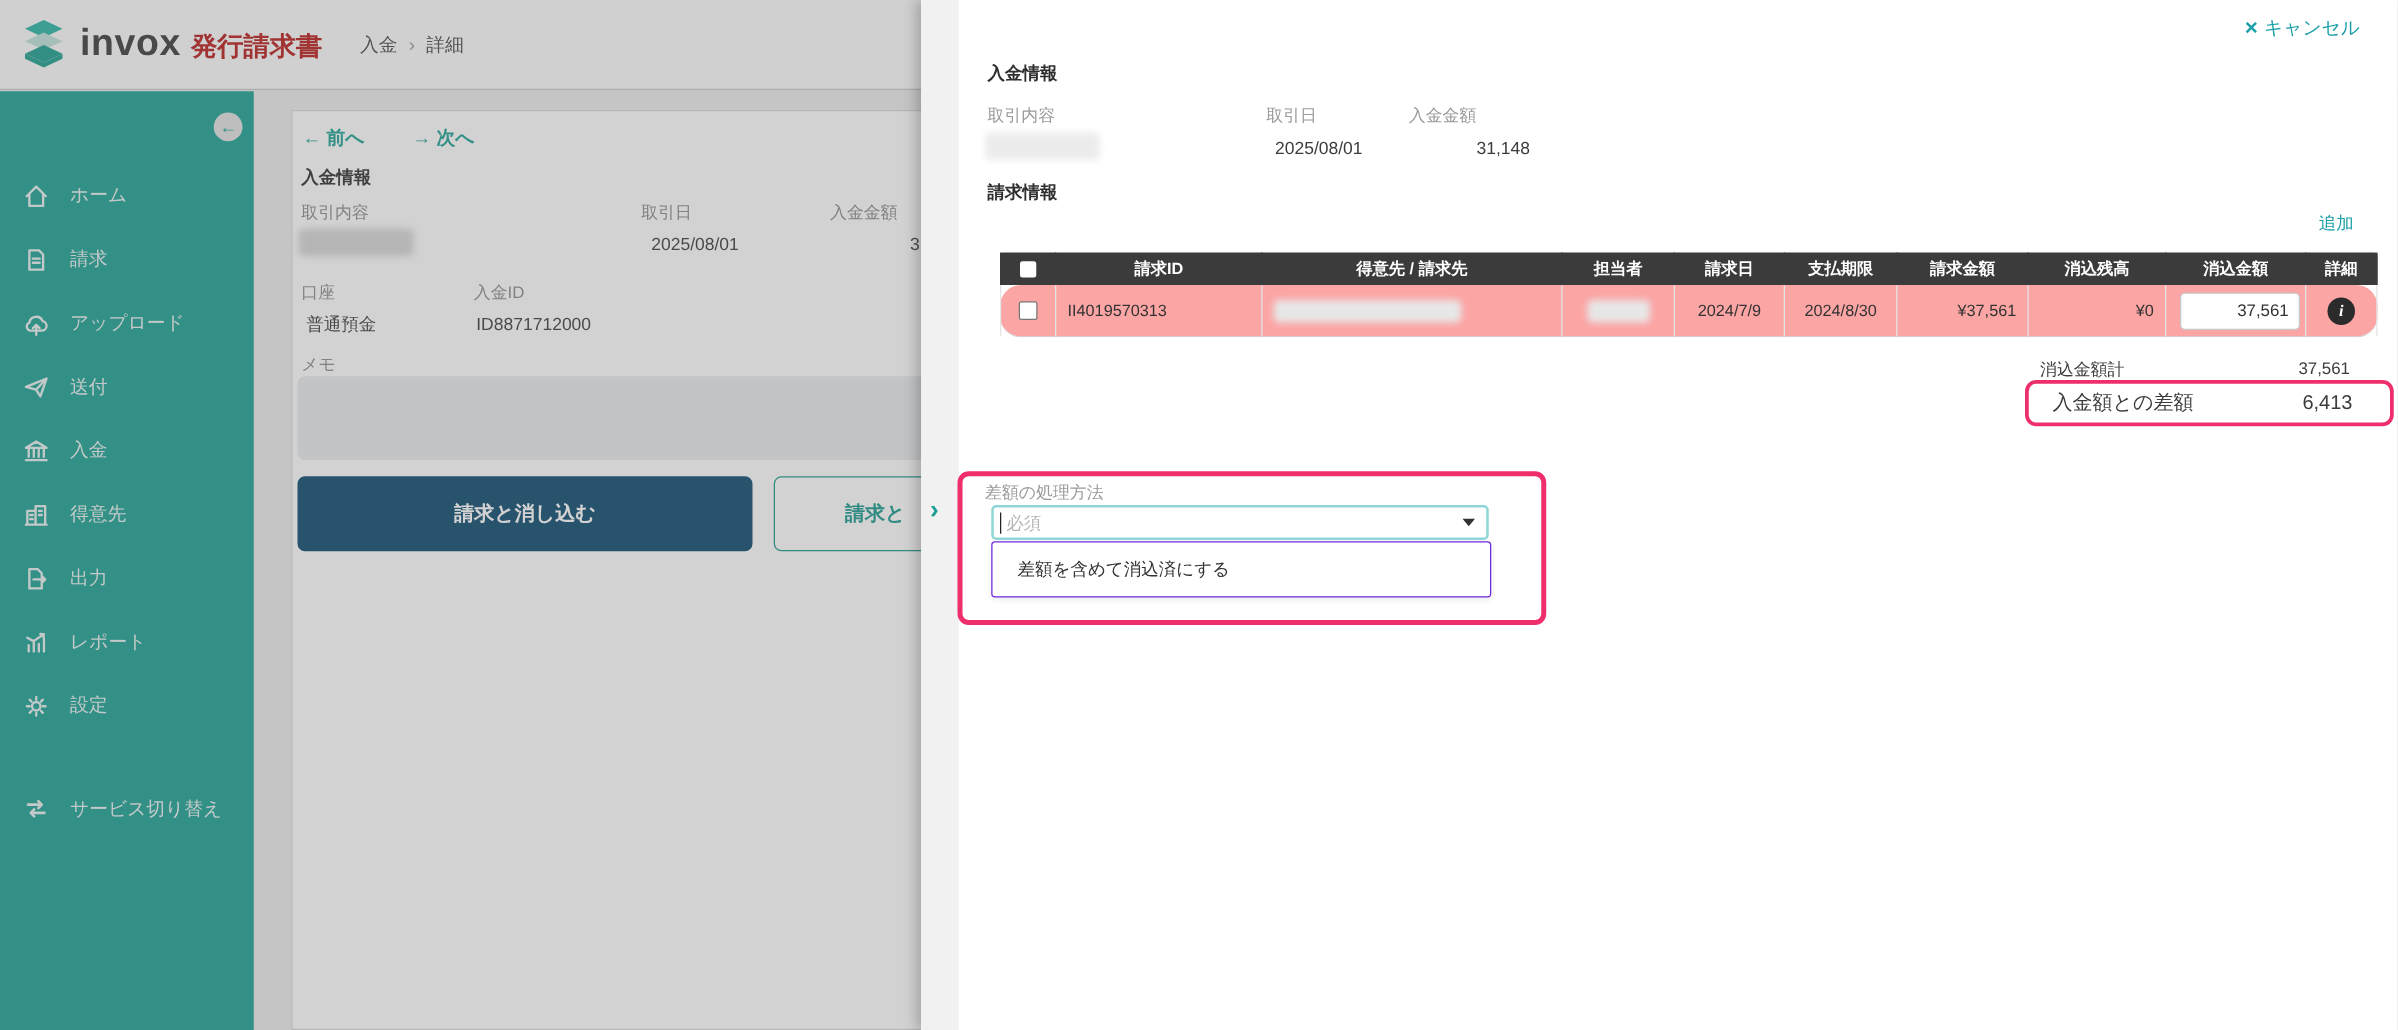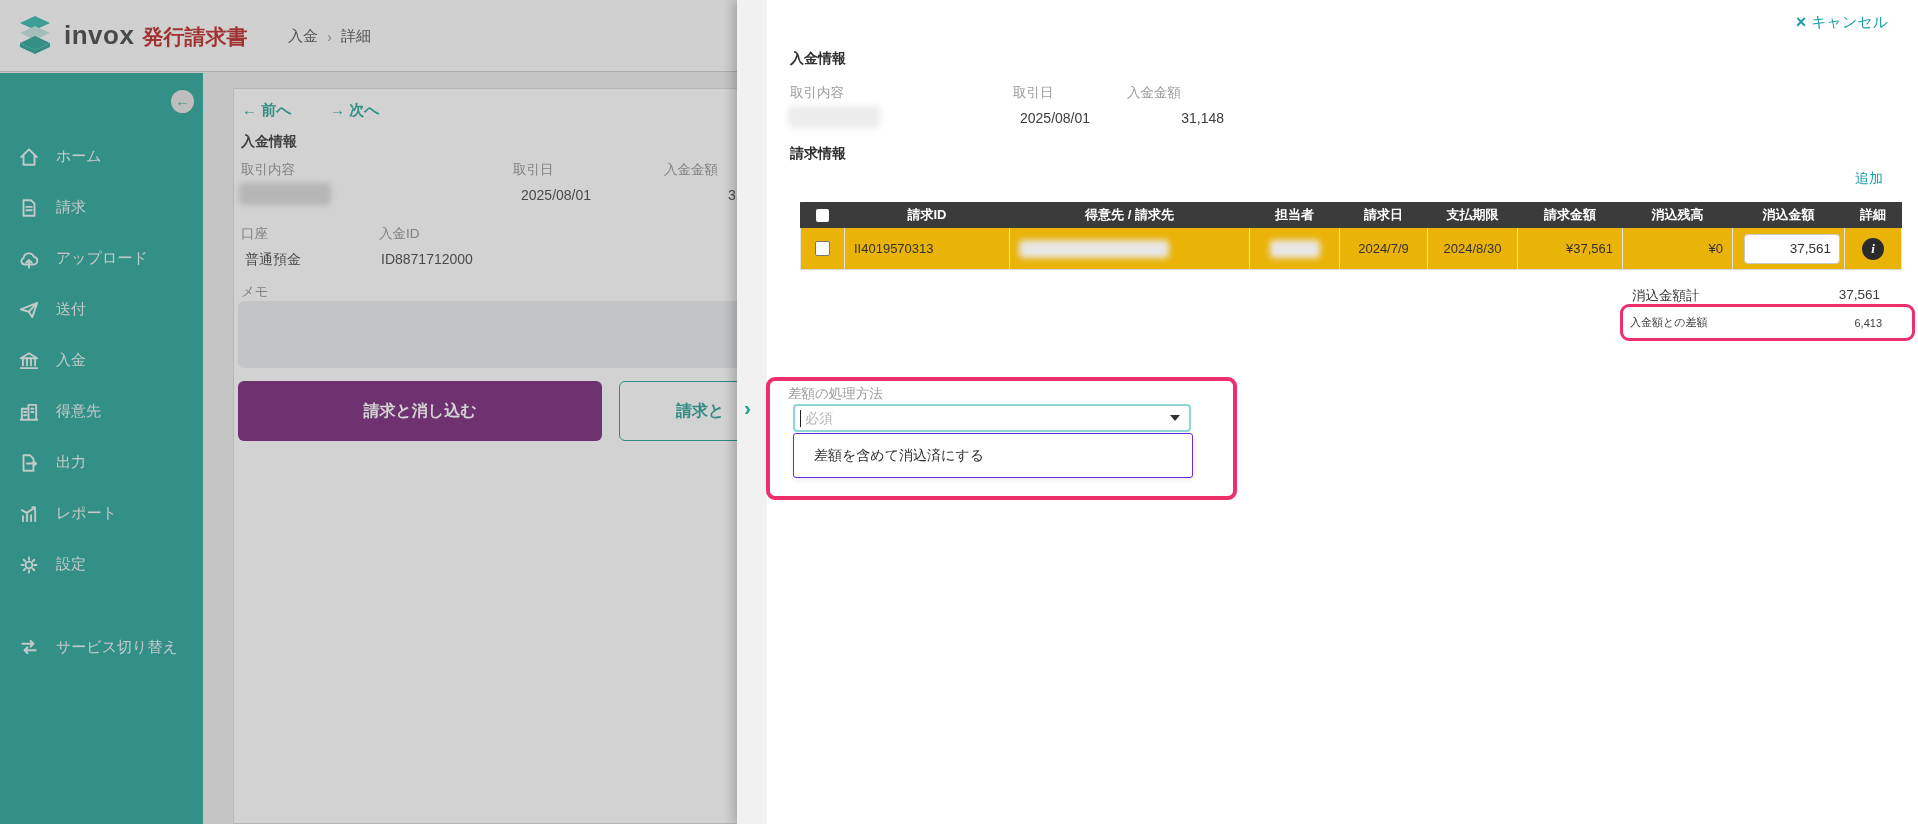--- a/index.html
+++ b/index.html
@@ -7,21 +7,21 @@
     --ok-teal:#76cbca; --thead-bg:#3b3b3b;
   }
   *{margin:0;padding:0;box-sizing:border-box;}
   html,body{width:1918px;height:824px;}
   body{font-family:"Liberation Sans","DejaVu Sans",sans-serif;font-size:14px;color:#333;background:#ececec;overflow:hidden;}
   .app{position:relative;width:1918px;height:824px;background:#ececec;}
 
   
   .topbar{position:absolute;left:0;top:0;width:1918px;height:72px;background:#fdfdfd;border-bottom:1px solid #c9c9c9;}
   .logo{position:absolute;left:14px;top:13px;display:flex;align-items:center;}
-  .logo-text{font-size:26px;font-weight:bold;color:#3b3b3b;letter-spacing:.5px;margin-left:8px;}
+  .logo-text{font-size:30px;font-weight:bold;color:#3b3b3b;letter-spacing:.5px;margin-left:8px;}
   .logo-suffix{font-size:21px;font-weight:bold;color:#b91c1c;margin-left:8px;margin-top:4px;}
   .breadcrumb{position:absolute;left:288px;top:27px;font-size:15px;color:#4a4a4a;display:flex;gap:9px;align-items:center;}
   .breadcrumb .sep{color:#999;font-size:15px;}
 
   
   .sidebar{position:absolute;left:0;top:73px;width:203px;height:751px;background:var(--brand-teal);}
   .collapse-btn{position:absolute;left:171px;top:17px;width:23px;height:23px;border-radius:50%;background:#e3e3e3;color:var(--brand-teal);font-weight:bold;font-size:14px;line-height:22px;text-align:center;cursor:pointer;}
   .nav{position:absolute;left:0;top:58px;width:203px;}
   .nav-item{height:51px;display:flex;align-items:center;padding-left:18px;color:#e9f3f1;font-size:15px;cursor:pointer;}
   .nav-item .ic{width:22px;height:22px;margin-right:16px;flex:0 0 22px;}
@@ -30,42 +30,42 @@
   .svc svg{stroke:#e9f3f1;fill:none;stroke-width:1.9;stroke-linecap:round;stroke-linejoin:round;width:22px;height:22px;margin-right:16px;}
 
   
   .main-card{position:absolute;left:233px;top:88px;width:680px;height:736px;background:#ffffff;border:1px solid #d9d9d9;}
   .navlink{position:absolute;top:12px;font-size:15px;color:var(--brand-teal);cursor:pointer;font-weight:bold;}
   .m-label{position:absolute;font-size:13.5px;color:#8c8c8c;}
   .m-value{position:absolute;font-size:14px;color:#3c3c3c;}
   .m-title{position:absolute;font-size:14px;font-weight:bold;color:#2f2f2f;}
   .blob{position:absolute;background:#dcdcdc;border-radius:4px;filter:blur(3px);}
   .memo-box{position:absolute;left:4px;top:212px;width:668px;height:67px;background:#e9ebed;border:none;border-radius:6px;resize:none;}
-  .btn-primary{position:absolute;left:4px;top:292px;width:364px;height:60px;background:#701a75;border:none;border-radius:6px;color:#fff;font-weight:bold;font-size:16px;cursor:pointer;font-family:inherit;}
+  .btn-primary{position:absolute;left:4px;top:292px;width:364px;height:60px;background:#0c4a6e;border:none;border-radius:6px;color:#fff;font-weight:bold;font-size:16px;cursor:pointer;font-family:inherit;}
   .btn-secondary{position:absolute;left:385px;top:292px;width:290px;height:60px;background:#fff;border:1.5px solid #1b9a8f;border-radius:6px;color:#1b9a8f;font-weight:bold;font-size:16px;cursor:pointer;text-align:left;padding-left:56px;font-family:inherit;}
 
   
   .dim{position:absolute;left:0;top:0;width:737px;height:824px;background:rgba(105,105,105,0.30);z-index:50;}
 
   
   .drawer{position:absolute;left:737px;top:0;width:1181px;height:824px;background:#fff;z-index:100;box-shadow:-4px 0 10px rgba(0,0,0,0.22);}
   .gutter{position:absolute;left:0;top:0;width:30px;height:824px;background:#f1f1f1;}
   .expand-chevron{position:absolute;left:7px;top:396px;color:var(--brand-teal);font-size:21px;font-weight:bold;cursor:pointer;}
   .cancel{position:absolute;right:30px;top:13px;color:var(--link-teal);font-size:15px;cursor:pointer;display:flex;align-items:center;gap:5px;}
   .cancel .x{font-weight:bold;font-size:18px;line-height:15px;}
   .d-title{position:absolute;font-size:14px;font-weight:bold;color:#2f2f2f;}
   .d-label{position:absolute;font-size:13.5px;color:#9a9a9a;}
   .d-value{position:absolute;font-size:14px;color:#3c3c3c;}
   .add-link{position:absolute;right:35px;top:170px;color:var(--link-teal);font-size:14px;cursor:pointer;}
 
   .tbl{position:absolute;left:63px;top:202px;width:1102px;font-size:13px;}
   .tr{display:flex;width:1102px;}
   .thead{background:var(--thead-bg);color:#fff;height:26px;border-radius:2px 2px 0 0;}
   .thead .td{display:flex;align-items:center;justify-content:center;font-weight:600;}
-  .tbody{height:42px;background:#eab308;border-bottom:1px solid #d6d6d6;}
+  .tbody{height:42px;background:#fca5a5;border-bottom:1px solid #d6d6d6;border-radius:17px;}
   .td{display:flex;align-items:center;padding:0 9px;border-right:1px solid #e4e4e4;}
   .td:first-child{border-left:1px solid #e4e4e4;}
   .thead .td{border-color:var(--thead-bg);}
   .c0{width:45px;justify-content:center;}
   .c1{width:165px;}
   .c2{width:240px;}
   .c3{width:90px;justify-content:center;}
   .c4{width:88px;justify-content:center;}
   .c5{width:90px;justify-content:center;}
   .c6{width:105px;justify-content:flex-end;}
@@ -74,21 +74,21 @@
   .c9{width:57px;justify-content:center;}
   .hdr-check{width:13px;height:13px;background:#fff;border-radius:2px;cursor:pointer;}
   .row-check{width:15px;height:15px;background:#fff;border:1.5px solid #777;border-radius:2px;cursor:pointer;}
   .cell-blob{background:#e7e7e7;border-radius:4px;filter:blur(3px);}
   .applied-input{width:96px;height:30px;border:1px solid #c8c8c8;border-radius:4px;text-align:right;padding:0 8px;font-size:13.5px;color:#333;font-family:inherit;}
   .info-icon{width:22px;height:22px;border-radius:50%;background:#2b2b2b;color:#fff;font-weight:bold;font-size:13px;display:flex;align-items:center;justify-content:center;cursor:pointer;font-family:"Liberation Serif","DejaVu Serif",serif;font-style:italic;}
 
   .total-label{position:absolute;font-size:13.5px;color:#3c3c3c;}
   .total-value{position:absolute;font-size:13.5px;color:#3c3c3c;text-align:right;}
   .pink-box{position:absolute;border:3px solid var(--pink);border-radius:9px;}
-  .diff-row{display:flex;justify-content:space-between;align-items:center;height:100%;padding:0 30px 0 7px;font-size:11px;color:#3c3c3c;}
+  .diff-row{display:flex;justify-content:space-between;align-items:center;height:100%;padding:0 30px 0 19px;font-size:16px;color:#3c3c3c;}
 
   .combo{position:absolute;left:56px;top:404px;width:398px;height:28px;border:2px solid #8fd6d6;border-radius:4px;background:#fff;display:flex;align-items:center;}
   .combo input{border:none;outline:none;flex:1;font-size:14px;padding-left:4px;color:#333;background:transparent;font-family:inherit;}
   .combo input::placeholder{color:#b5b5b5;}
   .caret-bar{width:1px;height:17px;background:#222;margin-left:5px;}
   .combo-arrow{width:0;height:0;border-left:5px solid transparent;border-right:5px solid transparent;border-top:6px solid #333;margin-right:9px;cursor:pointer;}
   .dropdown{position:absolute;left:56px;top:433px;width:400px;height:45px;background:#fff;border:1px solid #6d28d9;border-radius:3px;box-shadow:0 2px 5px rgba(0,0,0,0.08);display:flex;align-items:center;}
   .dropdown .opt{padding-left:20px;font-size:14px;color:#333;cursor:pointer;width:100%;line-height:43px;}
 
   .ok-btn{position:absolute;left:438px;top:514px;width:330px;height:48px;background:var(--ok-teal);border:none;border-radius:6px;color:#fff;font-weight:bold;font-size:15px;letter-spacing:1px;cursor:pointer;font-family:inherit;}

